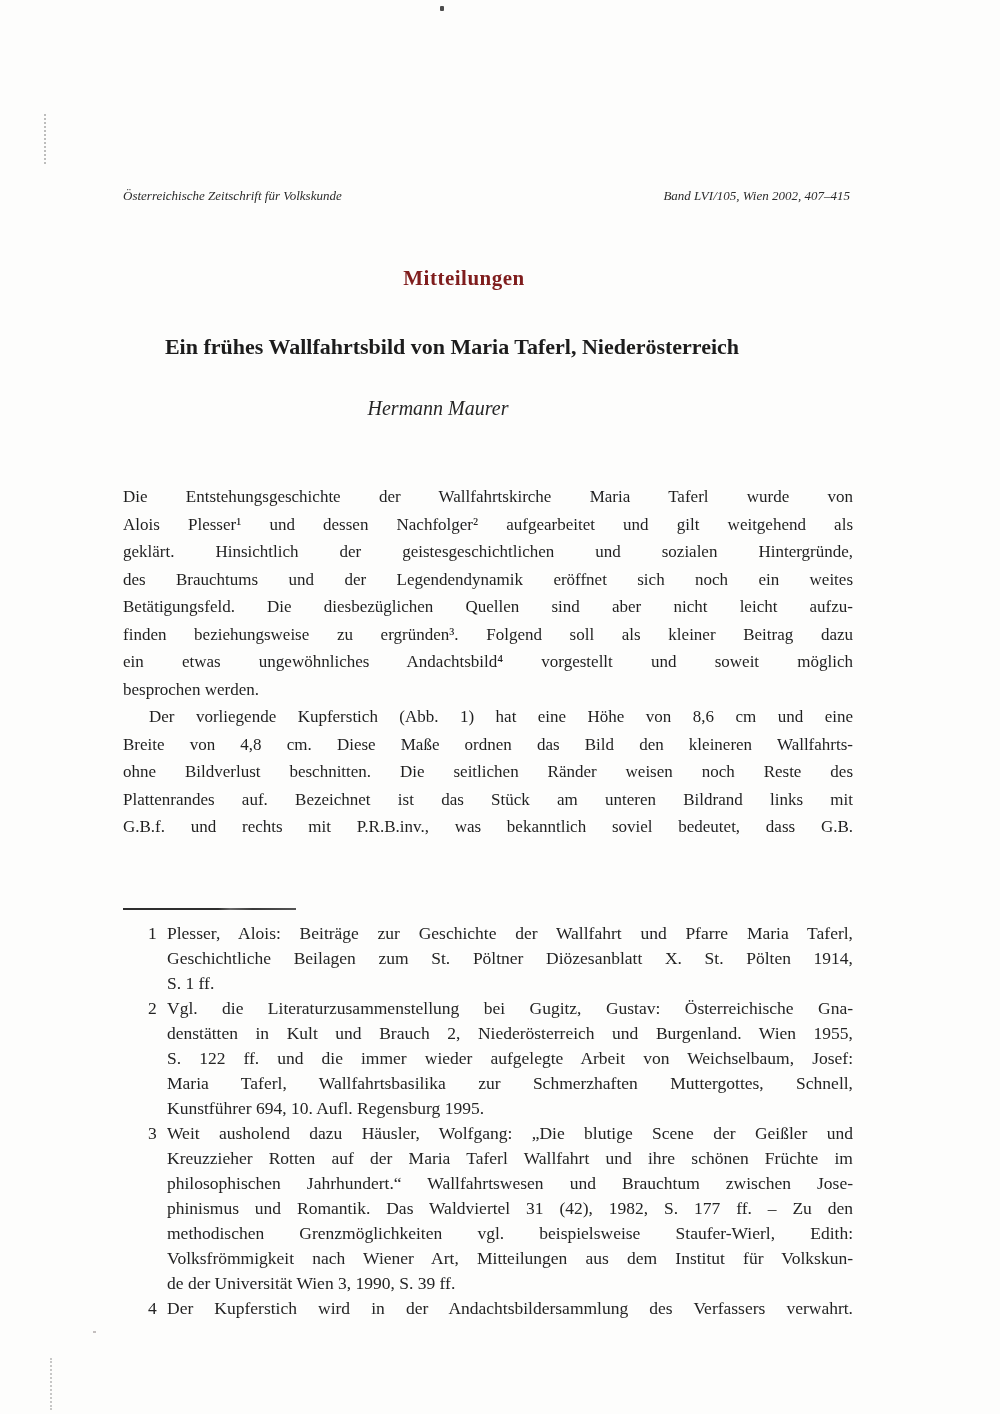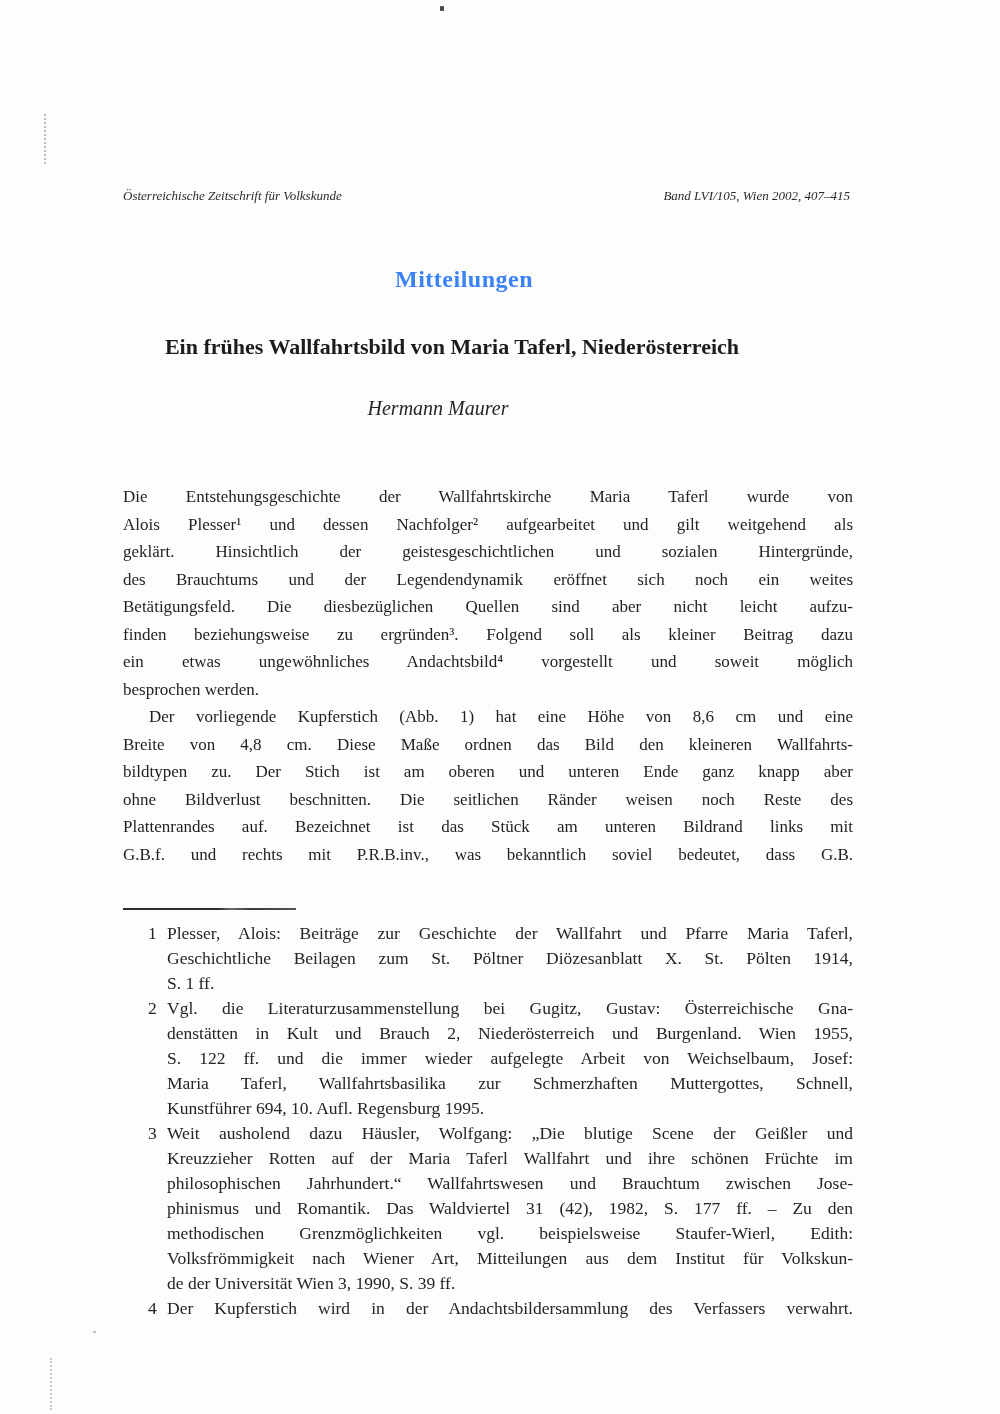--- a/index.html
+++ b/index.html
@@ -24,23 +24,23 @@
     font-size: 13px;
     color: #2a2a2a;
     white-space: nowrap;
   }
 
   .section-title {
     position: absolute;
     top: 266px; left: 0; width: 928px;
     margin: 0;
     text-align: center;
-    font-size: 24px;
+    font-size: 21px;
     font-weight: bold;
-    color: #3b82f6;
+    color: #7f1d1d;
     letter-spacing: 0.5px;
   }
 
   .article-title {
     position: absolute;
     top: 334px; left: 0; width: 904px;
     margin: 0;
     text-align: center;
     font-size: 22px;
     font-weight: bold;
@@ -140,21 +140,20 @@
         <div class="line">geklärt. Hinsichtlich der geistesgeschichtlichen und sozialen Hintergründe,</div>
         <div class="line">des Brauchtums und der Legendendynamik eröffnet sich noch ein weites</div>
         <div class="line">Betätigungsfeld. Die diesbezüglichen Quellen sind aber nicht leicht aufzu-</div>
         <div class="line">finden beziehungsweise zu ergründen³. Folgend soll als kleiner Beitrag dazu</div>
         <div class="line">ein etwas ungewöhnliches Andachtsbild⁴ vorgestellt und soweit möglich</div>
         <div class="line final">besprochen werden.</div>
       </div>
       <div class="para indent">
         <div class="line">Der vorliegende Kupferstich (Abb. 1) hat eine Höhe von 8,6 cm und eine</div>
         <div class="line">Breite von 4,8 cm. Diese Maße ordnen das Bild den kleineren Wallfahrts-</div>
-        <div class="line">bildtypen zu. Der Stich ist am oberen und unteren Ende ganz knapp aber</div>
         <div class="line">ohne Bildverlust beschnitten. Die seitlichen Ränder weisen noch Reste des</div>
         <div class="line">Plattenrandes auf. Bezeichnet ist das Stück am unteren Bildrand links mit</div>
         <div class="line">G.B.f. und rechts mit P.R.B.inv., was bekanntlich soviel bedeutet, dass G.B.</div>
       </div>
     </div>
 
   <div class="fn-rule"></div>
 
   <div class="footnotes" id="footnotes">
       <div class="footnote">

